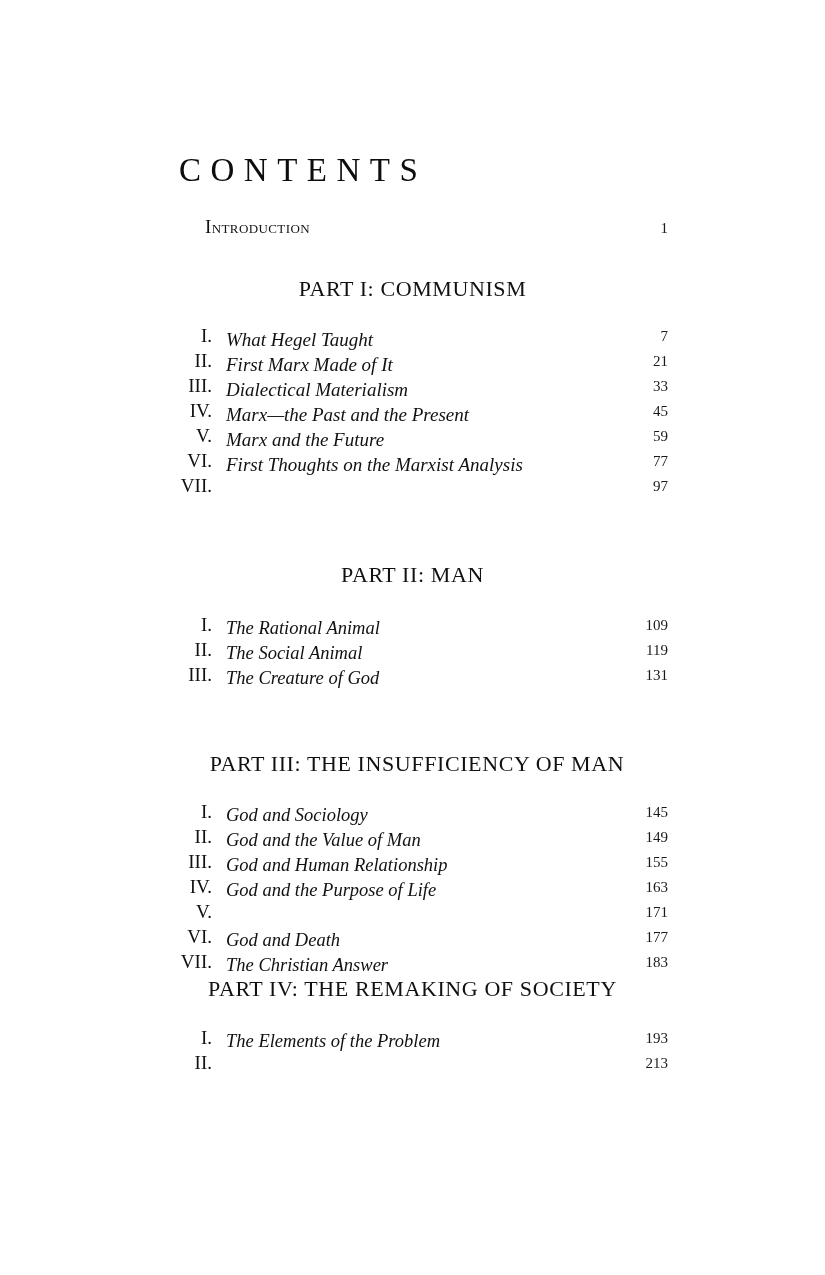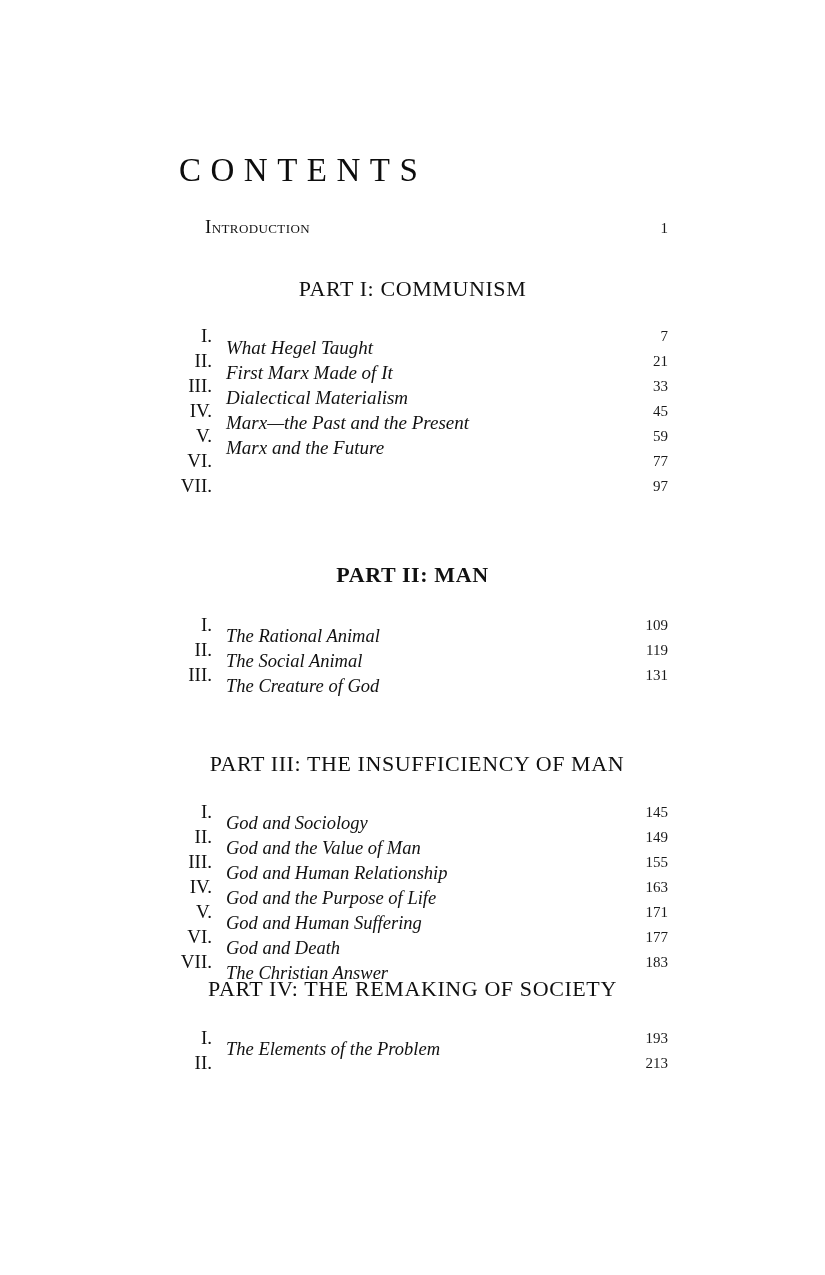--- a/index.html
+++ b/index.html
@@ -84,21 +84,21 @@
   }
   .part-heading {
     text-align: center;
     font-size: 22px;
     line-height: 30px;
     letter-spacing: 0.6px;
     color: #111111;
     white-space: nowrap;
   }
   .part-1 .part-heading { margin-top: 30px; }
-  .part-2 .part-heading { margin-top: 62px; font-weight: bold; }
+  .part-2 .part-heading { margin-top: 62px; }
   .part-3 .part-heading { margin-top: 62px; margin-left: 9px; }
   .part-4 .part-heading { }
 
   .chapter-list {
     margin: 0;
     padding: 0;
     list-style: none;
   }
   .part-1 .chapter-list { margin-top: 19px; }
   .part-2 .chapter-list { margin-top: 22px; }
@@ -116,21 +116,21 @@
     top: 0;
     text-align: right;
     font-size: 19px;
     line-height: 25px;
     color: #111111;
     white-space: nowrap;
   }
   .ch-title {
     position: absolute;
     left: 226px;
-    top: 12px;
+    top: 4px;
     font-style: italic;
     font-size: 19px;
     line-height: 25px;
     color: #111111;
     white-space: nowrap;
   }
   .ch-page {
     position: absolute;
     left: 600px;
     width: 68px;
@@ -191,20 +191,21 @@
           <span class="ch-title">Marx—the Past and the Present</span>
           <span class="ch-page">45</span>
         </li>
         <li class="chapter-row">
           <span class="ch-num">V.</span>
           <span class="ch-title">Marx and the Future</span>
           <span class="ch-page">59</span>
         </li>
         <li class="chapter-row">
           <span class="ch-num">VI.</span>
+          <span class="ch-title">First Thoughts on the Marxist Analysis</span>
           <span class="ch-page">77</span>
         </li>
         <li class="chapter-row">
           <span class="ch-num">VII.</span>
           <span class="ch-page">97</span>
         </li>
       </ul>
     </section>
 
     <section class="part part-2">
@@ -246,21 +247,20 @@
           <span class="ch-title">God and Human Relationship</span>
           <span class="ch-page">155</span>
         </li>
         <li class="chapter-row">
           <span class="ch-num">IV.</span>
           <span class="ch-title">God and the Purpose of Life</span>
           <span class="ch-page">163</span>
         </li>
         <li class="chapter-row">
           <span class="ch-num">V.</span>
-          <span class="ch-title">God and Human Suffering</span>
           <span class="ch-page">171</span>
         </li>
         <li class="chapter-row">
           <span class="ch-num">VI.</span>
           <span class="ch-title">God and Death</span>
           <span class="ch-page">177</span>
         </li>
         <li class="chapter-row">
           <span class="ch-num">VII.</span>
           <span class="ch-title">The Christian Answer</span>

